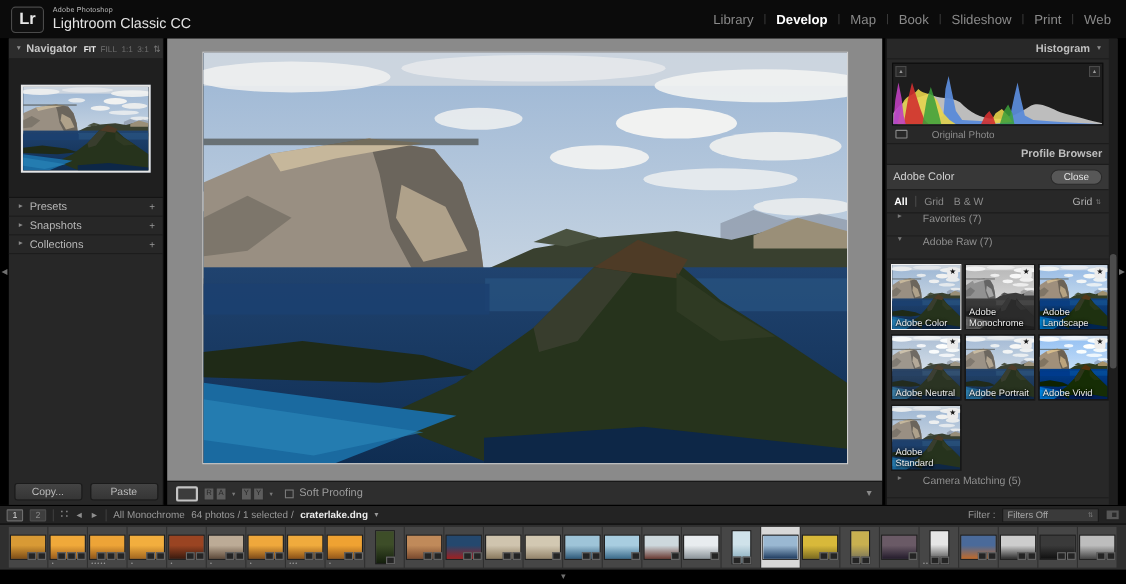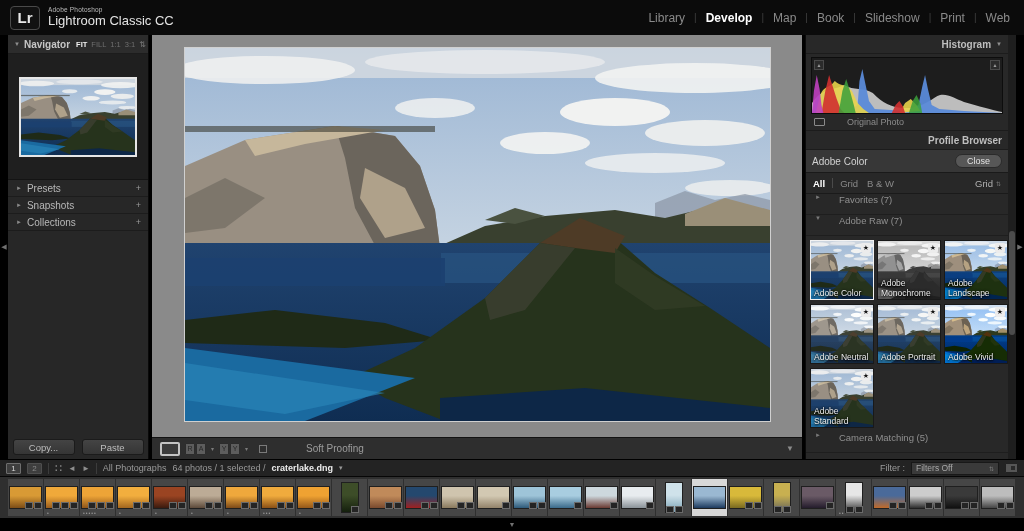--- a/index.html
+++ b/index.html
@@ -54,21 +54,21 @@
   .photo-frame { width:585px; height:373px; margin:13px auto 0; box-shadow:0 0 0 1px #d0d0d0; background:#123; }
   .photo-frame svg { display:block; width:585px; height:373px; }
   .toolbar { height:22px; background:#2e2e2e; border-top:1px solid #131313; display:flex; align-items:center;
     gap:5px; padding:0 8px; flex:0 0 auto; }
   .tool-loupe { width:20px; height:14px; border:2px solid #c4c4c4; border-radius:2px; background:#3c3c3c; }
   .pair { display:flex; gap:1px; }
   .mini-btn { width:10px; height:12px; background:#5d5d5d; border:1px solid #2c2c2c; color:#262626;
     font-size:7px; display:flex; align-items:center; justify-content:center; border-radius:1px; }
   .tiny-caret { color:#7b7b7b; font-size:6px; }
   .checkbox { width:8px; height:8px; border:1px solid #7a7a7a; background:transparent; margin-left:6px; }
-  .tb-label { font-size:10px; color:#9c9c9c;margin-left:34px; }
+  .tb-label { font-size:10px; color:#9c9c9c; }
   .tb-right { margin-left:auto; color:#8a8a8a; font-size:8px; }
 
   
   .right-panel { width:211px; background:#282828; flex:0 0 auto; position:relative; border-left:1px solid #0a0a0a;
     overflow:hidden; }
   .rp-content { width:202px; }
   .rp-header { height:19px; display:flex; align-items:center; justify-content:flex-end; gap:5px;
     padding-right:6px; border-bottom:1px solid #1c1c1c; }
   .rp-title { font-size:10px; color:#bfbfbf; font-weight:bold; }
   .rp-tri { color:#8e8e8e; font-size:6px; }
@@ -761,21 +761,21 @@
   </div>
 
   <div class="strip-bar">
     <span class="mon">1</span>
     <span class="mon dim">2</span>
     <span class="sb-sep"></span>
     <span class="grid-icon">∷</span>
     <span class="sb-arrow">◄</span>
     <span class="sb-arrow">►</span>
     <span class="sb-sep"></span>
-    <span class="sb-text">All Photographs</span>
+    <span class="sb-text">All Monochrome</span>
     <span class="sb-text">64 photos / 1 selected /</span>
     <span class="sb-file">craterlake.dng</span>
     <span class="sb-caret">▾</span>
     <span class="sb-right">
       <span class="sb-text">Filter :</span>
       <span class="filter-dd">
         <span class="val">Filters Off</span>
         <span class="tiny-caret">⇅</span>
       </span>
       <span class="lock-toggle"></span>

